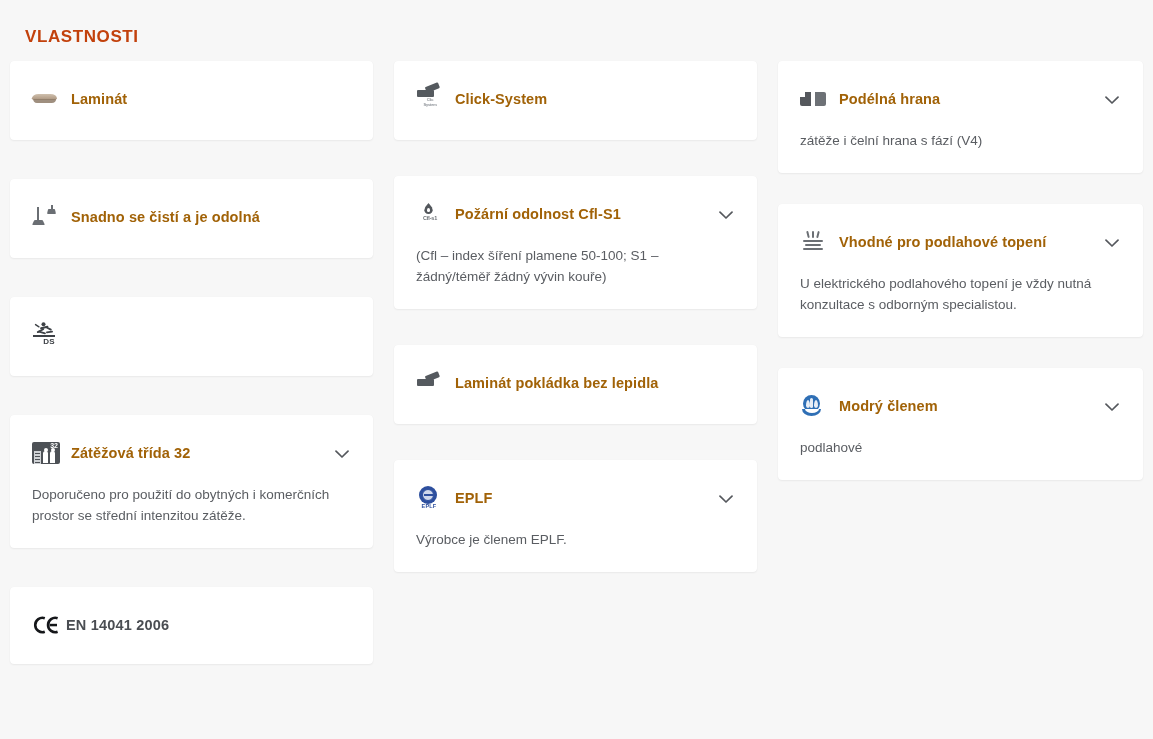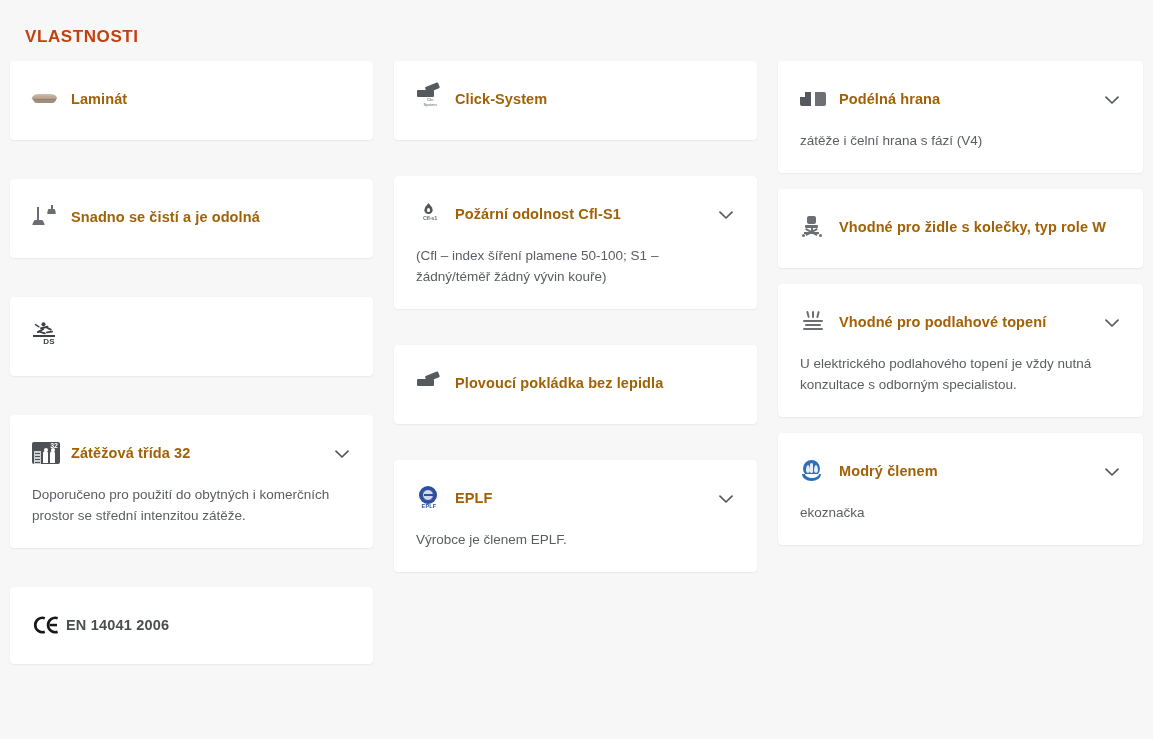--- a/index.html
+++ b/index.html
@@ -38,21 +38,21 @@
     grid-template-columns: 363px 363px 365px;
     column-gap: 21px;
     align-items: start;
   }
   .col {
     display: flex;
     flex-direction: column;
     gap: 39px;
   }
   .col.c2 { gap: 36px; }
-  .col.c3 { gap: 16px; }
+  .col.c3 { gap: 31px; }
 
   .card {
     background: #ffffff;
     border-radius: 4px;
     box-shadow: 0 1px 2px rgba(0,0,0,0.055), 0 0 1px rgba(0,0,0,0.05);
     padding: 0;
     box-sizing: border-box;
     position: relative;
   }
   .card-head {
@@ -471,21 +471,21 @@
       </div>
 
       <div class="card no-body">
         <div class="card-head">
           <span class="icon-slot">
             <span class="clicksys" style="height:14px" aria-hidden="true">
               <span class="arm"></span>
                 <span class="blk"></span>
             </span>
           </span>
-          <span class="card-title">Plovoucí pokládka bez lepidla</span>
+          <span class="card-title">Laminát pokládka bez lepidla</span>
         </div>
       </div>
 
       <div class="card">
         <div class="card-head">
           <span class="icon-slot">
             <span class="eplf" aria-hidden="true">
               <span class="ring"></span>
                 <span class="inner"></span>
                 <span class="bar"></span>
@@ -519,37 +519,20 @@
           <span class="card-title">Podélná hrana</span>
           <span class="chevron">
             <svg width="14" height="9" viewBox="0 0 14 9">
                 <path d="M1 1.2 L7 7 L13 1.2" stroke="#55585d" stroke-width="1.7" fill="none" stroke-linecap="round" stroke-linejoin="round"></path>
               </svg>
           </span>
         </div>
         <div class="card-body">zátěže i čelní hrana s fází (V4)</div>
       </div>
 
-      <div class="card no-body">
-        <div class="card-head">
-          <span class="icon-slot">
-            <span class="chair" aria-hidden="true">
-              <span class="back"></span>
-                <span class="seat"></span>
-                <span class="stem"></span>
-              <span class="leg2"></span>
-                <span class="leg3"></span>
-                <span class="legs"></span>
-              <span class="w1"></span>
-                <span class="w2"></span>
-            </span>
-          </span>
-          <span class="card-title">Vhodné pro židle s kolečky, typ role W</span>
-        </div>
-      </div>
 
       <div class="card">
         <div class="card-head">
           <span class="icon-slot">
             <span class="heat" aria-hidden="true">
               <span class="w w1"></span>
                 <span class="w w2"></span>
                 <span class="w w3"></span>
               <span class="bar b1"></span>
                 <span class="bar b2"></span>
@@ -579,19 +562,19 @@
                 <span class="bowlin"></span>
             </span>
           </span>
           <span class="card-title">Modrý členem</span>
           <span class="chevron">
             <svg width="14" height="9" viewBox="0 0 14 9">
                 <path d="M1 1.2 L7 7 L13 1.2" stroke="#55585d" stroke-width="1.7" fill="none" stroke-linecap="round" stroke-linejoin="round"></path>
               </svg>
           </span>
         </div>
-        <div class="card-body">ekoznačka</div>
+        <div class="card-body">podlahové</div>
       </div>
 
     </div>
 
   </div>
 </div>
 
 </body></html>

